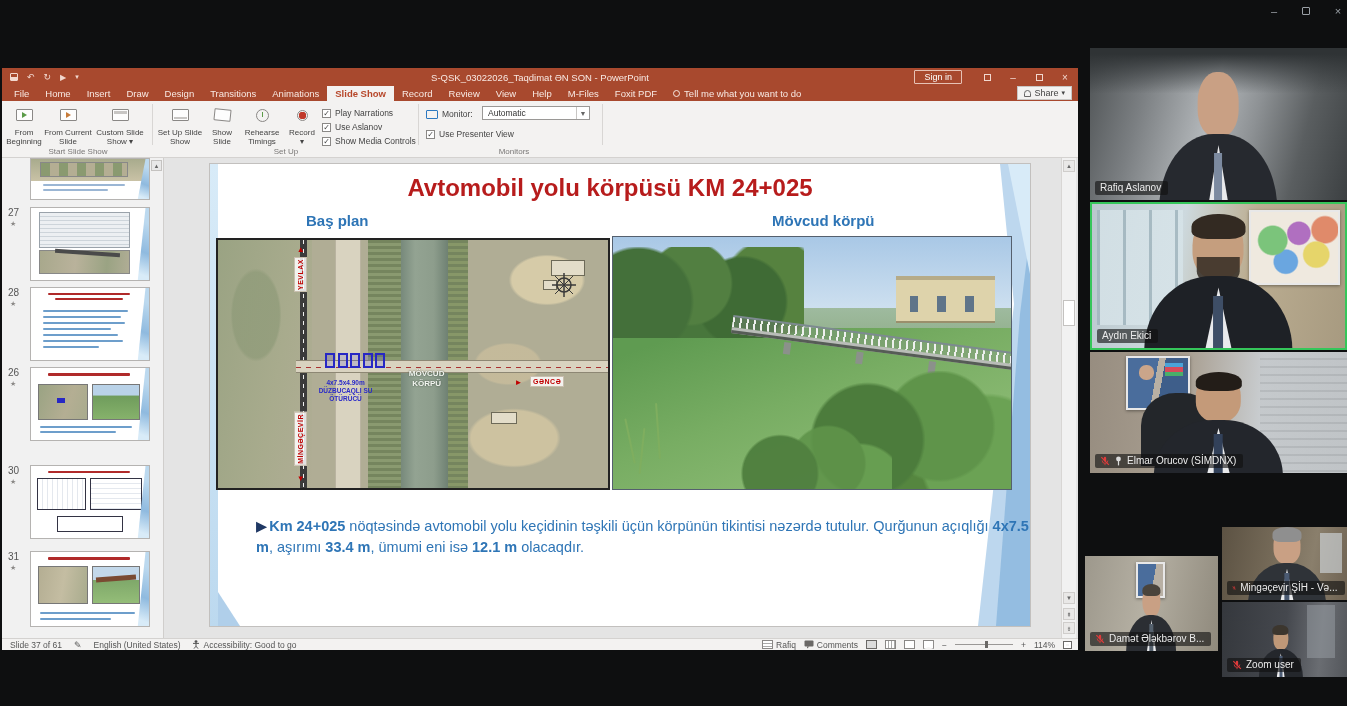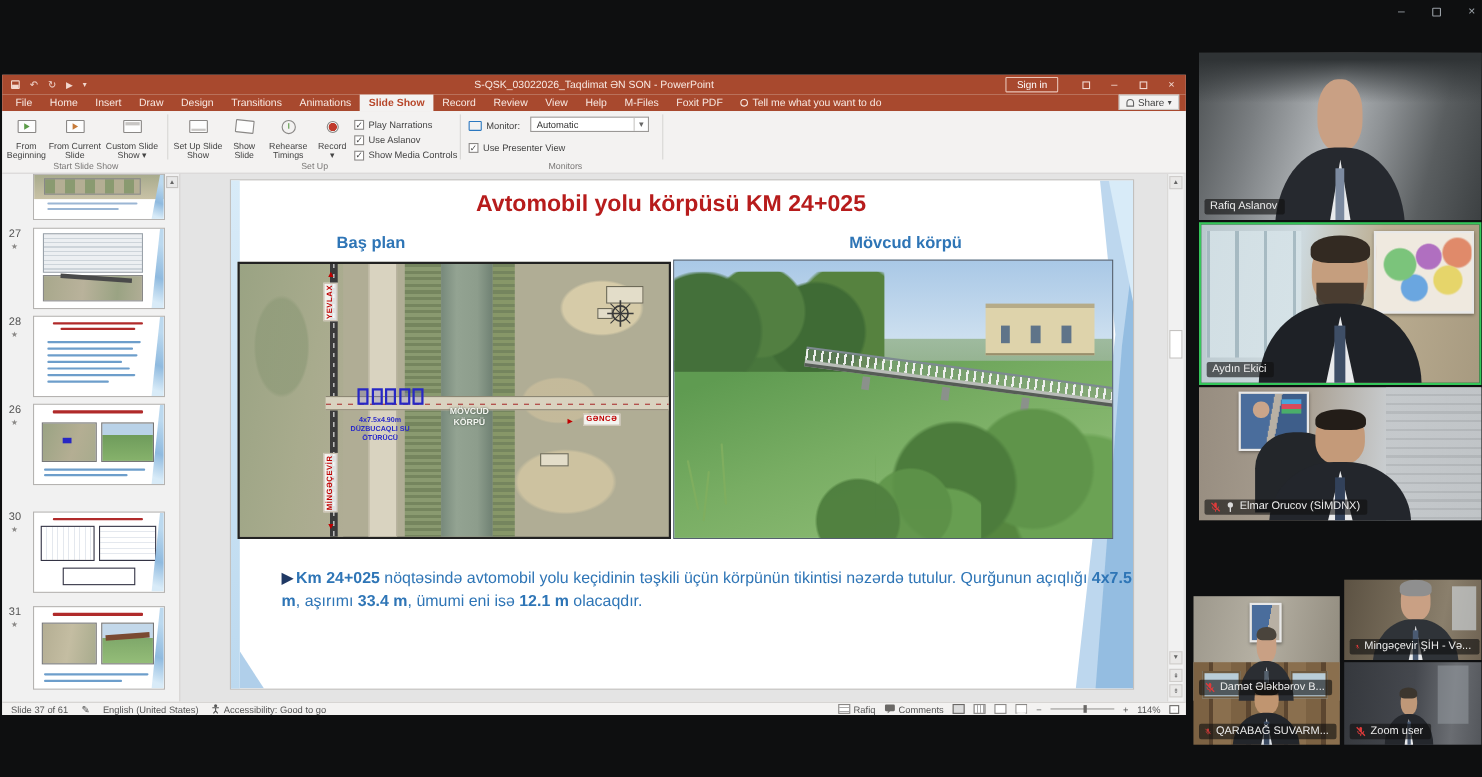--- a/index.html
+++ b/index.html
@@ -57,21 +57,21 @@
   .thumb-num{position:absolute;left:6px;font-size:10px;color:#555;}
   .thumb-star{position:absolute;left:8px;font-size:7px;color:#8a8886;}
   .thumb-card{position:absolute;left:28px;width:120px;background:#fff;border:1px solid #b5b3b1;overflow:hidden;}
   .tc-wedge{position:absolute;right:0;top:0;bottom:0;width:14px;background:linear-gradient(200deg,#bcd9ef 20%,#8fbadf 60%,#d8ebf8 90%);clip-path:polygon(100% 0,100% 100%,20% 100%,75% 0);}
   .tc-title{position:absolute;left:14%;right:16%;top:5px;height:3px;background:#b02a2a;border-radius:1px;}
   .tline{position:absolute;height:2px;background:#6d9ecb;border-radius:1px;}
   .thumb-scroll-up{position:absolute;right:1px;top:2px;width:11px;height:11px;background:#e8e8e8;border:1px solid #c4c2c0;color:#666;font-size:6px;display:flex;align-items:center;justify-content:center;}
 
   
   #slide{position:absolute;left:208px;top:6px;width:820px;height:462px;background:#fff;box-shadow:0 0 0 1px #c2c0be;}
-  #slide-title{position:absolute;left:60px;right:80px;top:10px;text-align:center;font-size:21px;font-weight:bold;color:#b71c1c;}
+  #slide-title{position:absolute;left:60px;right:80px;top:10px;text-align:center;font-size:24px;font-weight:bold;color:#b71c1c;}
   .slide-cap{position:absolute;top:48px;font-size:15px;font-weight:bold;color:#2e75b6;}
   #slide-body{position:absolute;left:46px;top:352px;width:780px;font-size:14.5px;color:#2e75b6;line-height:1.45;}
   #slide-body .bullet{color:#1f3864;margin-right:2px;}
   .ldeco{position:absolute;left:0;top:0;bottom:0;width:8px;background:linear-gradient(#d8ebf8,#bcd9ef);}
   .ldeco2{position:absolute;left:8px;bottom:0;width:22px;height:34px;background:#9cc3e5;clip-path:polygon(0 0,0 100%,100% 100%);opacity:.8;}
 
   
   #map-img{position:absolute;left:6px;top:74px;width:394px;height:252px;border:2px solid #222;background:#b0ad95;overflow:hidden;}
   .m-left{position:absolute;left:0;top:0;bottom:0;width:24%;background:linear-gradient(100deg,#9aa383,#a8ab8d 60%,#b0ad95);}
   .m-road-d{position:absolute;left:21%;top:0;bottom:0;width:7px;background:#3b3b3b;}
@@ -530,21 +530,21 @@
           <line x1="1.6" y1="1.4" x2="10.6" y2="10.6" stroke="#e03b3b" stroke-width="1.4"></line>
         </svg>
       <svg width="9" height="10" viewBox="0 0 9 10">
           <circle cx="4.5" cy="3" r="2.4" fill="#dcdcdc"></circle>
           <rect x="3.9" y="5" width="1.2" height="4.4" fill="#dcdcdc"></rect>
         </svg>
       <span>Elmar Orucov (SİMDNX)</span>
     </div>
   </div>
 
-  <div class="vtile" style="left:1085px;top:542px;width:133px;height:95px;background:linear-gradient(100deg,#9d988c 0%,#b5b0a3 45%,#8f897c 100%)">
+  <div class="vtile" style="left:1085px;top:556px;width:133px;height:95px;background:linear-gradient(100deg,#9d988c 0%,#b5b0a3 45%,#8f897c 100%)">
     <div class="frame" style="left:38%;top:6%;width:22%;height:38%;background:linear-gradient(100deg,#4a6d9c 60%,#b8b0a4 60%)"></div>
     <div class="person p-hair" style="left:32%;top:30%;width:36%;height:72%;--skin:#c9a084;--hair:#4a443c;--suit:#2b2e33;--tie:#55616e">
       <div class="p-head2"></div>
         <div class="p-torso"></div>
         <div class="p-shirt2"></div>
         <div class="p-tie2"></div>
     </div>
     <div class="plabel">
       <svg width="10" height="10" viewBox="0 0 12 12">
           <rect x="4.6" y="1" width="2.8" height="5.6" rx="1.4" fill="#e03b3b"></rect>
@@ -568,39 +568,20 @@
       <svg width="10" height="10" viewBox="0 0 12 12">
           <rect x="4.6" y="1" width="2.8" height="5.6" rx="1.4" fill="#e03b3b"></rect>
           <path d="M2.6 5.4a3.4 3.4 0 0 0 6.8 0" stroke="#e03b3b" stroke-width="1" fill="none"></path>
           <line x1="6" y1="8.8" x2="6" y2="11" stroke="#e03b3b" stroke-width="1"></line>
           <line x1="1.6" y1="1.4" x2="10.6" y2="10.6" stroke="#e03b3b" stroke-width="1.4"></line>
         </svg>
       <span>Mingəçevir ŞİH - Və...</span>
     </div>
   </div>
 
-  <div class="vtile" style="left:1085px;top:602px;width:133px;height:75px;background:repeating-linear-gradient(90deg,#7c6243 0 14px,#5c4630 14px 18px,#8a6f4e 18px 34px)">
-    <div style="position:absolute;left:6%;top:10%;width:26%;height:34%;background:#b9cdd8;border:2px solid #6e5a40"></div>
-    <div style="position:absolute;right:8%;top:10%;width:26%;height:34%;background:#b9cdd8;border:2px solid #6e5a40"></div>
-    <div class="person p-hair" style="left:28%;top:26%;width:44%;height:80%;--skin:#c09570;--hair:#1d1813;--suit:#23262b;--shirt:#dfe3e8;--tie:#3a4a62">
-      <div class="p-head2"></div>
-        <div class="p-torso"></div>
-        <div class="p-shirt2"></div>
-        <div class="p-tie2"></div>
-    </div>
-    <div class="plabel">
-      <svg width="10" height="10" viewBox="0 0 12 12">
-          <rect x="4.6" y="1" width="2.8" height="5.6" rx="1.4" fill="#e03b3b"></rect>
-          <path d="M2.6 5.4a3.4 3.4 0 0 0 6.8 0" stroke="#e03b3b" stroke-width="1" fill="none"></path>
-          <line x1="6" y1="8.8" x2="6" y2="11" stroke="#e03b3b" stroke-width="1"></line>
-          <line x1="1.6" y1="1.4" x2="10.6" y2="10.6" stroke="#e03b3b" stroke-width="1.4"></line>
-        </svg>
-      <span>QARABAĞ SUVARM...</span>
-    </div>
-  </div>
 
   <div class="vtile" style="left:1222px;top:602px;width:125px;height:75px;background:linear-gradient(95deg,#35383d 0%,#45484e 50%,#6a6d72 78%,#53565b 100%)">
     <div style="position:absolute;right:10%;top:4%;width:22%;height:70%;background:#9aa0a6;opacity:.5"></div>
     <div class="person p-hair" style="left:30%;top:32%;width:34%;height:70%;--skin:#bf9878;--hair:#3c362e;--suit:#24272c;--tie:#4e5e76">
       <div class="p-head2"></div>
         <div class="p-torso"></div>
         <div class="p-shirt2"></div>
         <div class="p-tie2"></div>
     </div>
     <div class="plabel">

